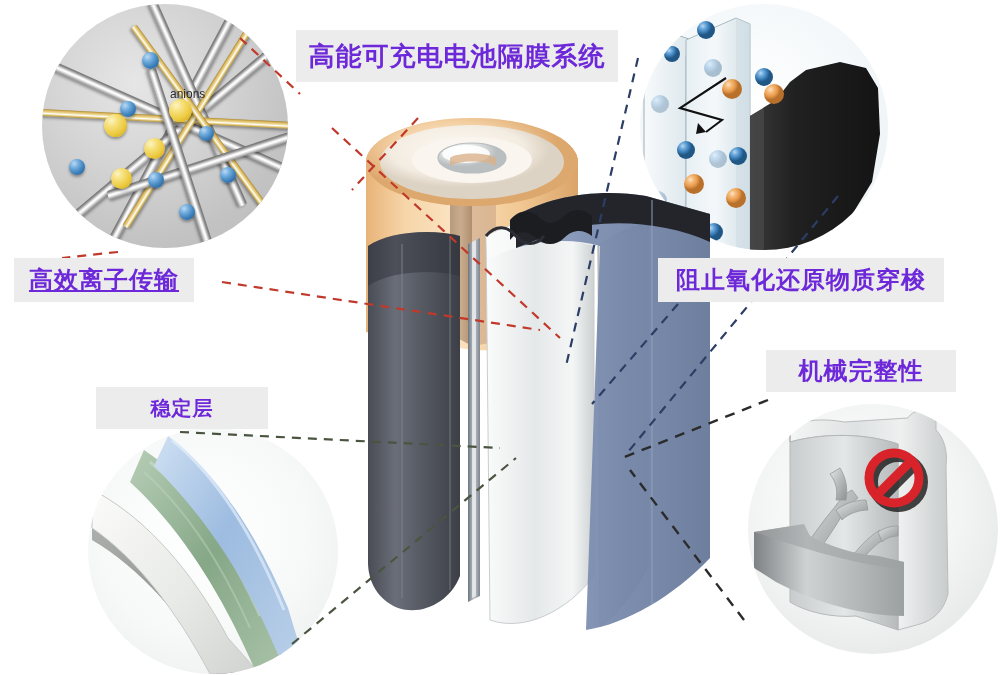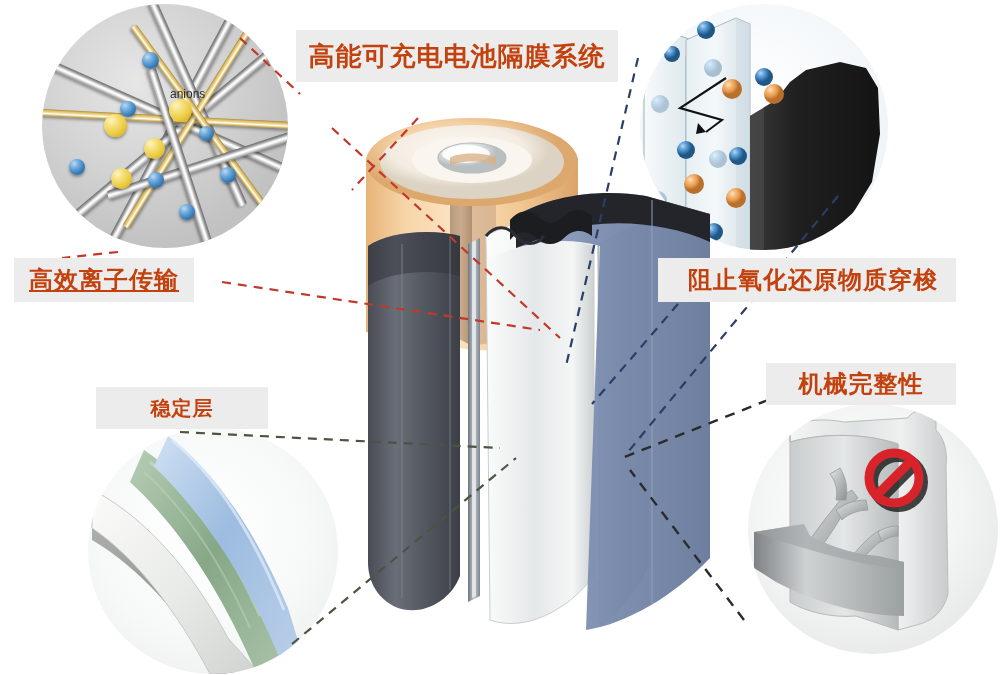--- a/index.html
+++ b/index.html
@@ -1,30 +1,30 @@
 <!DOCTYPE html>
 <html><head>
 <meta charset="utf-8">
 <style>
   html,body{margin:0;padding:0;background:#ffffff;}
   body{width:1000px;height:675px;overflow:hidden;font-family:"Liberation Sans","DejaVu Sans",sans-serif;}
   #stage{position:relative;width:1000px;height:675px;background:#fff;}
 
   
   .chip{
-    position:absolute;background:#ececec;color:#c2410c;
+    position:absolute;background:#ececec;color:#6d28d9;
     font-weight:700;letter-spacing:1px;white-space:nowrap;
     display:flex;align-items:center;justify-content:center;
     z-index:40;
   }
   #chip-title{left:296px;top:30px;width:322px;height:52px;font-size:26px;}
   #chip-ion{left:14px;top:258px;width:180px;height:44px;font-size:24px;text-decoration:underline;}
-  #chip-redox{left:658px;top:258px;width:286px;height:44px;font-size:24px;padding-left:12px;}
+  #chip-redox{left:658px;top:258px;width:286px;height:44px;font-size:24px;}
   #chip-stab{left:96px;top:387px;width:172px;height:42px;font-size:20px;}
-  #chip-mech{left:766px;top:350px;width:190px;height:42px;font-size:24px;margin-top:13px;}
+  #chip-mech{left:766px;top:350px;width:190px;height:42px;font-size:24px;}
 
   
   .inset{position:absolute;border-radius:50%;overflow:hidden;z-index:10;}
 
   
   #inset-fibers{left:42px;top:4px;width:246px;height:244px;
     background:radial-gradient(circle at 38% 32%, #e6e6e6 0%, #d2d2d2 42%, #c3c3c3 70%, #bdbdbd 88%, rgba(189,189,189,0) 100%);}
   #inset-fibers .fibmask{position:absolute;inset:0;border-radius:50%;overflow:hidden;}
   .fiber{position:absolute;height:9px;border-radius:2px;
     background:linear-gradient(180deg,#6e6e6e 0%,#8d8d8d 16%,#f4f4f4 45%,#ffffff 58%,#c9c9c9 80%,#8a8a8a 100%);

